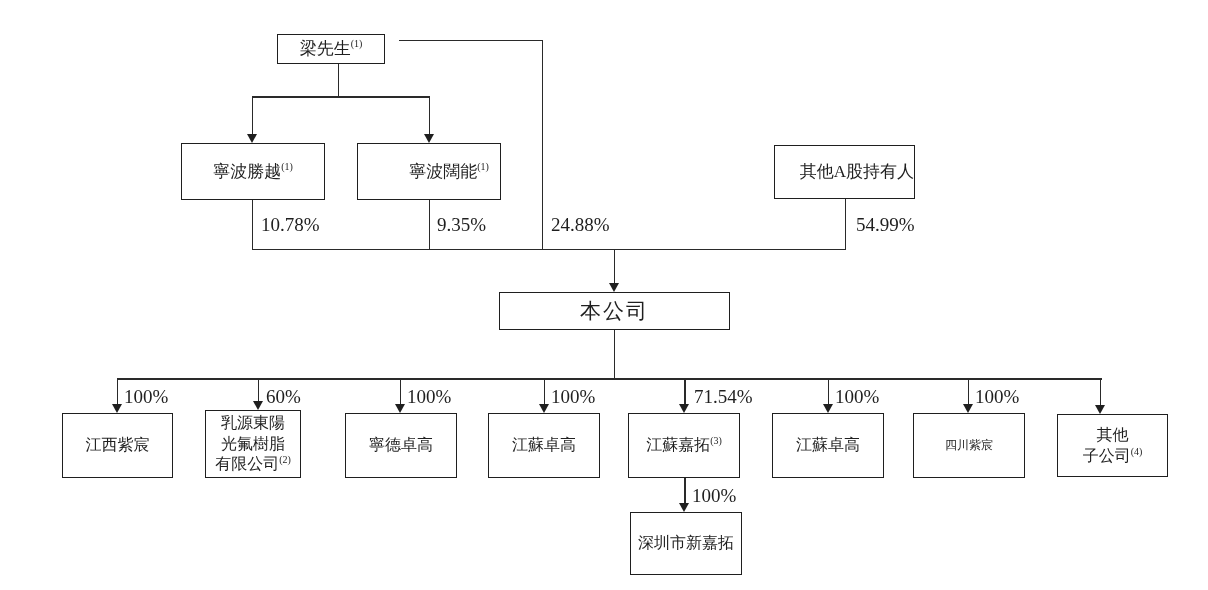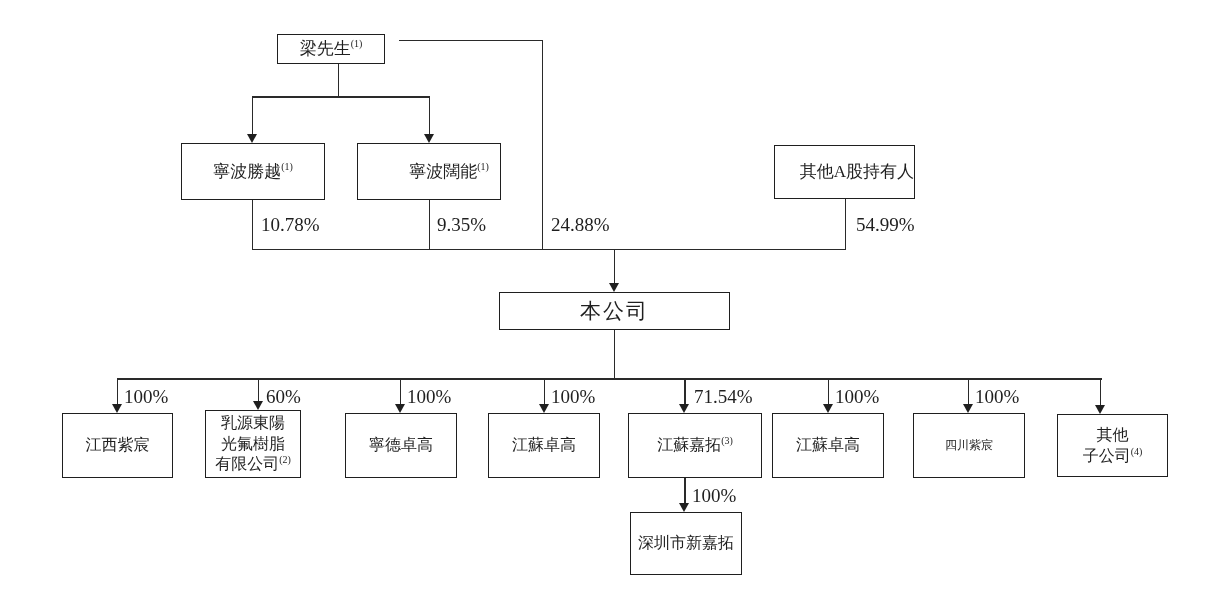--- a/index.html
+++ b/index.html
@@ -113,21 +113,21 @@
   </div>
 
   <div class="box" style="left:488px;top:413px;width:112px;height:65px;font-size:16px;">
     <div class="nline"><span>江蘇卓高</span></div>
   </div>
 
   <div class="box" style="left:345px;top:413px;width:112px;height:65px;font-size:16px;">
     <div class="nline"><span>寧德卓高</span></div>
   </div>
 
-  <div class="box" style="left:628px;top:413px;width:134px;height:65px;font-size:16px;">
+  <div class="box" style="left:628px;top:413px;width:112px;height:65px;font-size:16px;">
     <div class="nline"><span>江蘇嘉拓</span><sup>(3)</sup></div>
   </div>
 
   <div class="box" style="left:772px;top:413px;width:112px;height:65px;font-size:16px;">
     <div class="nline"><span>江蘇卓高</span></div>
   </div>
 
   <div class="box" style="left:913px;top:413px;width:112px;height:65px;font-size:12px;">
     <div class="nline"><span>四川紫宸</span></div>
   </div>

